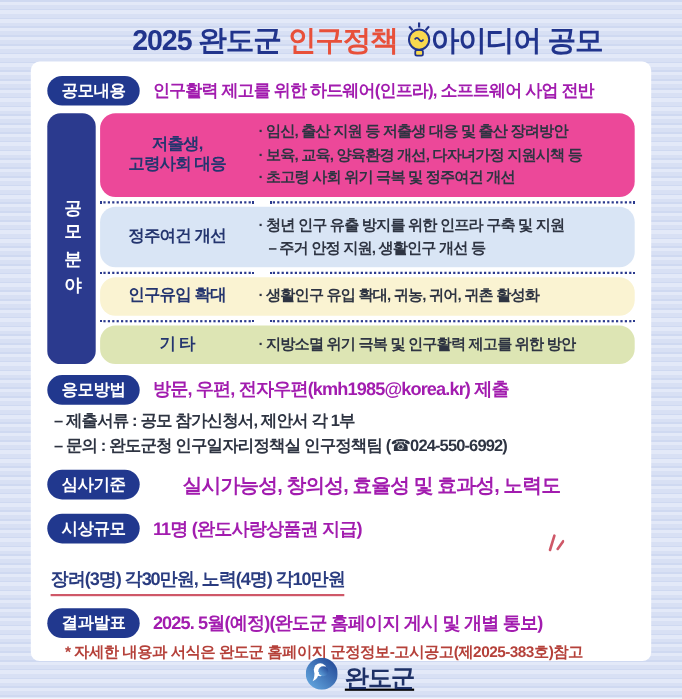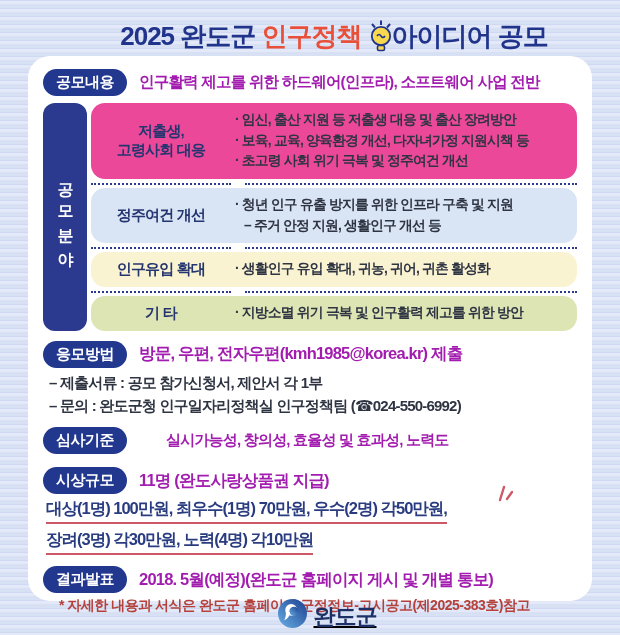--- a/index.html
+++ b/index.html
@@ -14,21 +14,21 @@
   }
   .title-bar{
     position:absolute; top:19px; left:0; width:100%;
     text-align:center; font-size:26px; font-weight:800;
     letter-spacing:-1px; color:#21348c; white-space:nowrap;margin-left:24px;
   }
   .title-bar .hl{ color:#e8503a; }
   .bulb{ vertical-align:-7px; margin:0 -3px 0 5px; }
   .card{
     position:absolute; top:56px; left:28px; width:564px; height:545px;
-    background:#ffffff; border-radius:22px;
+    background:#ffffff; border-radius:8px;
     padding:13px 15px 8px 15px;
   }
   .sec-row{ display:flex; align-items:center; margin-bottom:7px; }
   .badge{
     background:#21388e; color:#fff; font-weight:700; font-size:15px;
     border-radius:17px; padding:4px 13px; letter-spacing:-0.5px;
     white-space:nowrap; flex:0 0 auto;
   }
   .sec-text{
     margin-left:12px; font-size:15.5px; font-weight:700;
@@ -166,43 +166,43 @@
     <span class="badge">응모방법</span>
     <span class="sec-text" style="font-size:16.5px;">방문, 우편, 전자우편(kmh1985@korea.kr) 제출</span>
   </div>
   <div class="sub-line">– 제출서류 : 공모 참가신청서, 제안서 각 1부</div>
   <div class="sub-line">– 문의 : 완도군청 인구일자리정책실 인구정책팀 (☎024-550-6992)</div>
 
   <div class="gap10"></div>
 
   <div class="sec-row">
     <span class="badge">심사기준</span>
-    <span class="sec-text" style="font-size:15px;margin-left:39px;">실시가능성, 창의성, 효율성 및 효과성, 노력도</span>
+    <span class="sec-text" style="font-size:18px;margin-left:39px;">실시가능성, 창의성, 효율성 및 효과성, 노력도</span>
   </div>
 
   <div class="gap6"></div>
 
   <div class="sec-row" style="margin-bottom:4px;">
     <span class="badge">시상규모</span>
     <span class="sec-text" style="font-size:16.5px;">11명 (완도사랑상품권 지급)</span>
   </div>
   <div class="awards-lines">
     <span class="spark"><svg width="22" height="17" viewBox="0 0 22 17">
       <line x1="9" y1="15" x2="13" y2="2" stroke="#cf5868" stroke-width="2.4" stroke-linecap="round"></line>
       <line x1="16" y1="14" x2="21" y2="7" stroke="#cf5868" stroke-width="2.4" stroke-linecap="round"></line>
     </svg></span>
-    <span class="award-line">대상(1명) 100만원, 최우수(1명) 70만원, 우수(2명) 각50만원,</span><br>
+    <br>
     <span class="award-line">장려(3명)  각30만원, 노력(4명) 각10만원</span>
   </div>
 
   <div class="gap6"></div>
 
   <div class="sec-row" style="margin-bottom:2px;">
     <span class="badge">결과발표</span>
-    <span class="sec-text" style="font-size:16.5px;">2018. 5월(예정)(완도군 홈페이지 게시 및 개별 통보)</span>
+    <span class="sec-text" style="font-size:16.5px;">2025. 5월(예정)(완도군 홈페이지 게시 및 개별 통보)</span>
   </div>
   <div class="note">* 자세한 내용과 서식은 완도군 홈페이지 군정정보-고시공고(제2025-383호)참고</div>
 
 </div>
 
 <div class="footer">
   <span><svg width="29" height="29" viewBox="0 0 32 32">
     <defs>
       <linearGradient id="lg" x1="0" y1="1" x2="1" y2="0">
         <stop offset="0" stop-color="#69b0e6"></stop>

